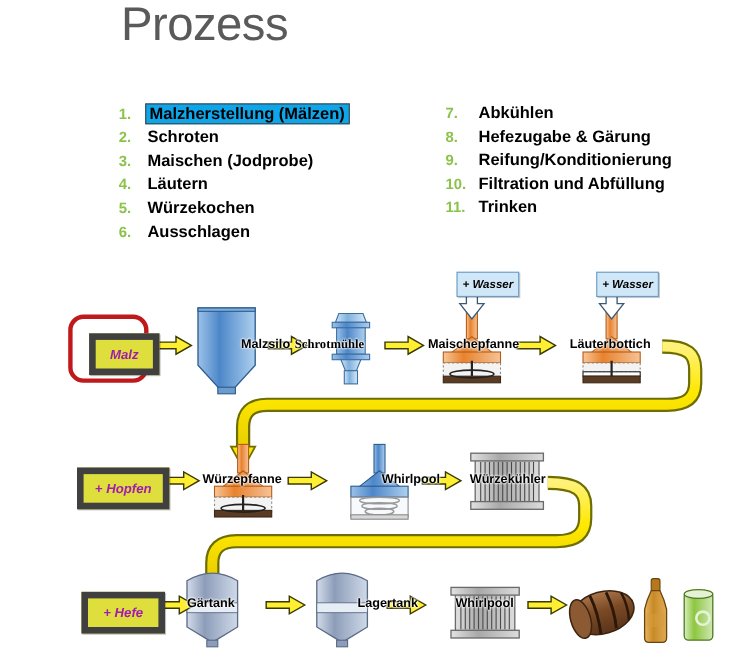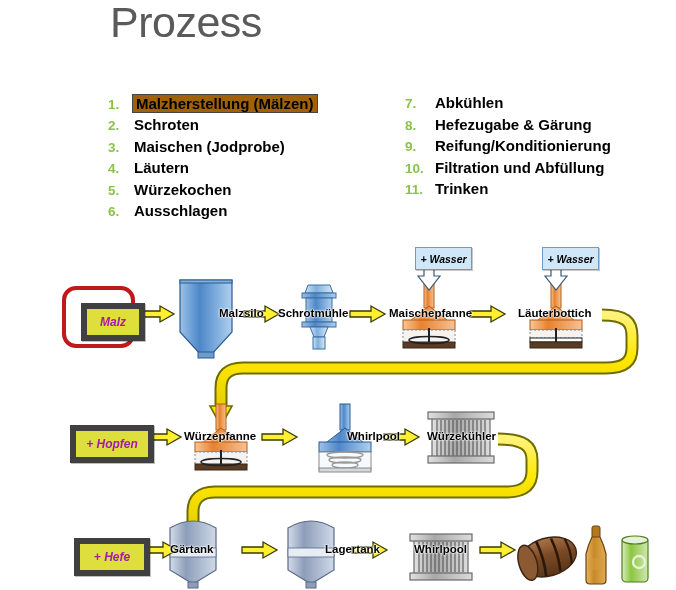--- a/index.html
+++ b/index.html
@@ -28,21 +28,21 @@
   }
   .li-num{
     color:#8bc34a;font-weight:bold;font-size:13.5px;
     width:26px;text-align:left;flex:0 0 26px;
   }
   #list-right .li-num{width:30px;flex:0 0 30px;}
   .li-label{
     color:#000;font-weight:bold;font-size:15px;white-space:nowrap;
   }
   .list-item.highlighted .li-label{
-    background:#a16207;
+    background:#0ea5e9;
     border:1px solid #444;
     padding:0 3px;
     margin-left:-2px;
   }
   .list-item.highlighted{height:22px;}
 
   
   #flow{position:absolute;left:0;top:232px;width:676px;height:358px;}
   #flow svg{display:block;}
   .node-label{
@@ -345,21 +345,21 @@
       <polygon points="480,315 501,315 501,310 515,318 501,326 501,321 480,321"></polygon>
     </g>
 
     <g fill="#ffffff" stroke="#3a5a78" stroke-width="1.2">
       <polygon points="424,34 434,34 434,44 440,44 429,58 418,44 424,44"></polygon>
       <polygon points="551,34 561,34 561,44 567,44 556,58 545,44 551,44"></polygon>
     </g>
   </svg>
 
   <span class="node-label" style="left:180px;top:75px;margin-left:39px;">Malzsilo</span>
-  <span class="node-label" style="left:278px;top:75px;">Schrotmühle</span>
+  <span class="node-label" style="left:268px;top:75px;font-family:Liberation Serif, serif;">Schrotmühle</span>
   <span class="node-label" style="left:389px;top:75px;">Maischepfanne</span>
   <span class="node-label" style="left:518px;top:75px;">Läuterbottich</span>
 
   <span class="node-label" style="left:184px;top:198px;">Würzepfanne</span>
   <span class="node-label" style="left:319px;top:198px;margin-left:28px;">Whirlpool</span>
   <span class="node-label" style="left:427px;top:198px;">Würzekühler</span>
 
   <span class="node-label" style="left:170px;top:311px;">Gärtank</span>
   <span class="node-label" style="left:285px;top:311px;padding-left:40px;">Lagertank</span>
   <span class="node-label" style="left:414px;top:311px;">Whirlpool</span>

